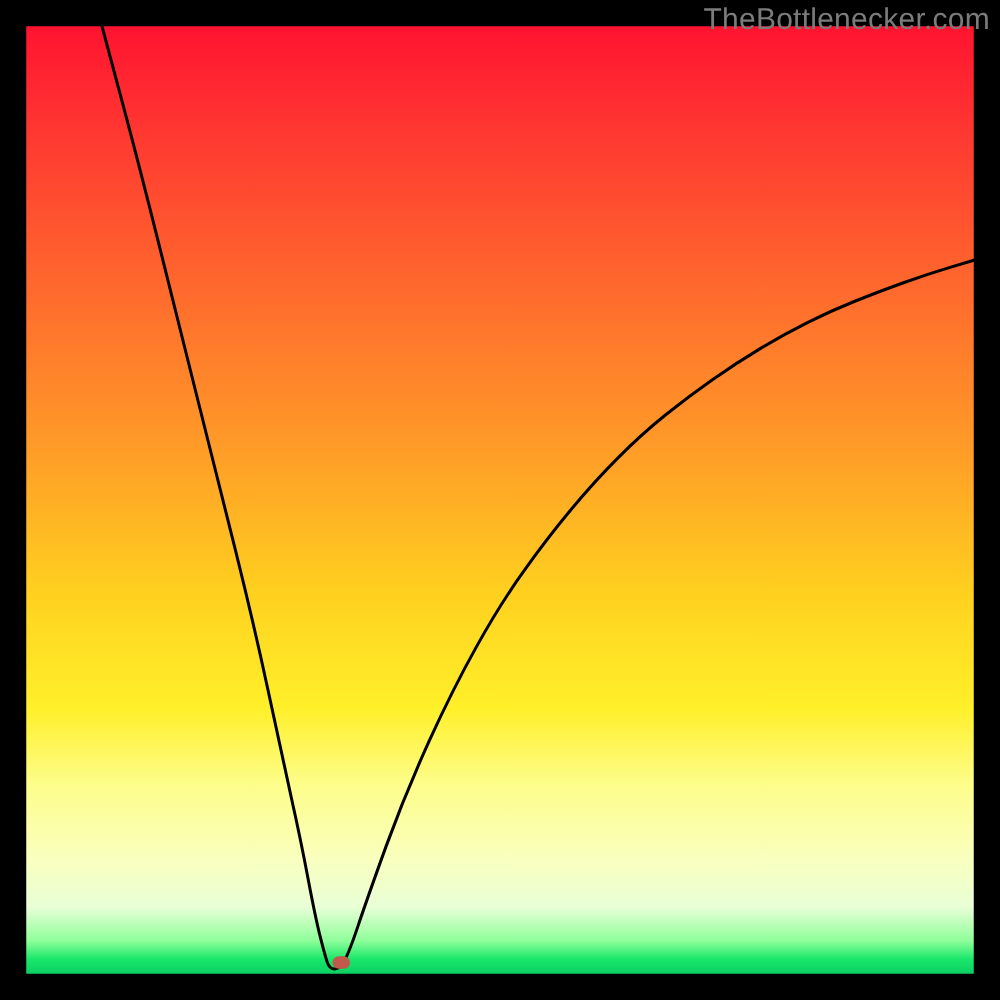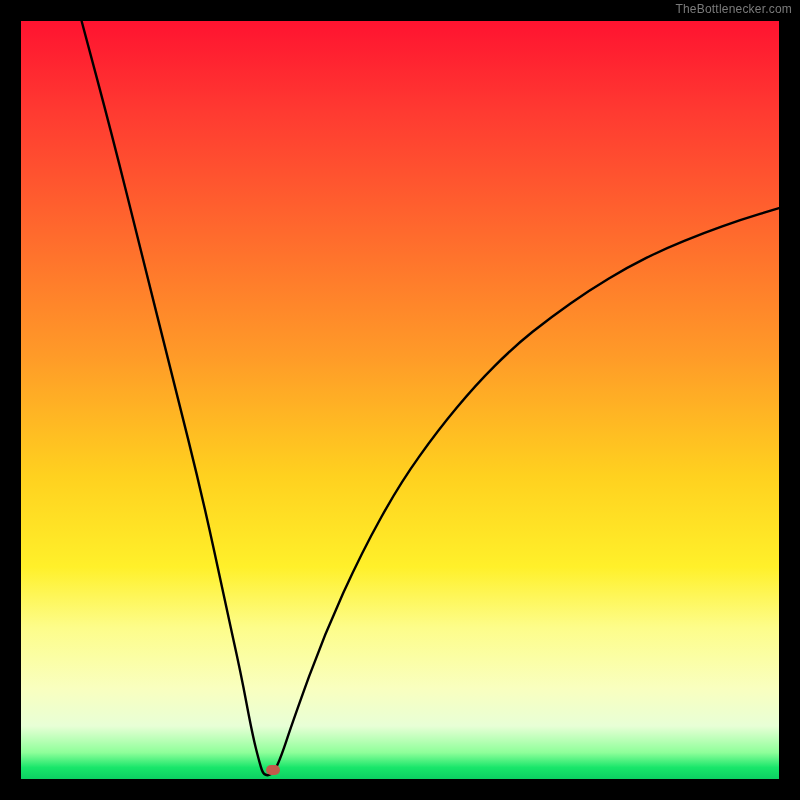--- a/index.html
+++ b/index.html
@@ -37,21 +37,21 @@
       #8fff9a 96.5%,
       #18e66a 98.5%,
       #0ccf62 100%
     );
   }
   .watermark {
     position: absolute;
     top: 2px;
     right: 8px;
     color: #7b7b7b;
-    font-size: 12px;
+    font-size: 24px;
     font-weight: 500;
     letter-spacing: 0.2px;
     user-select: none;
   }
   svg.curve {
     position: absolute;
     left: 0; top: 0;
     width: 758px;
     height: 758px;
     overflow: visible;

